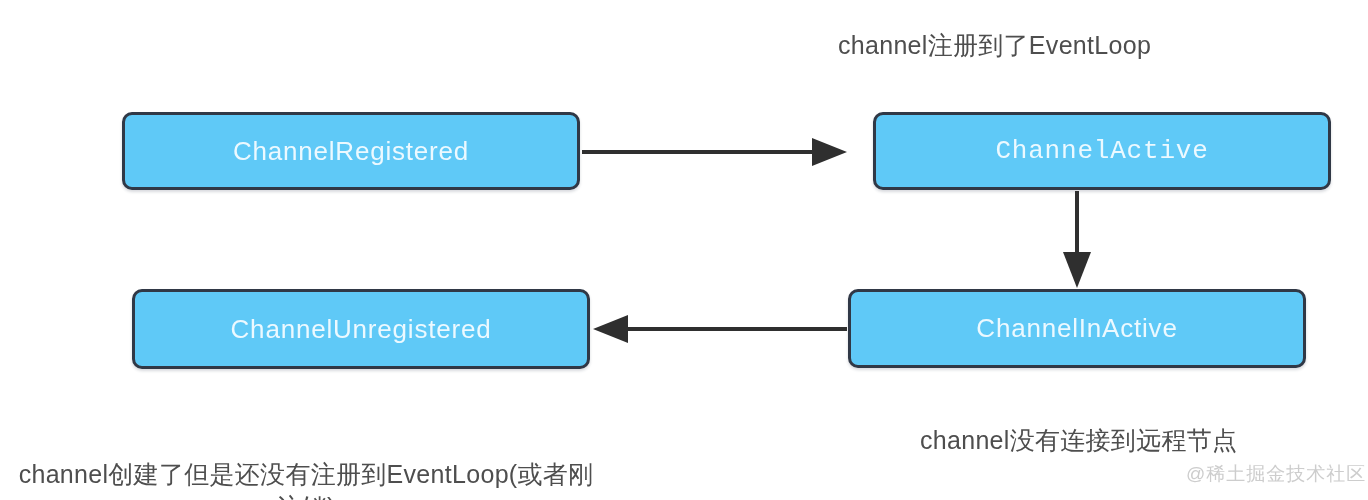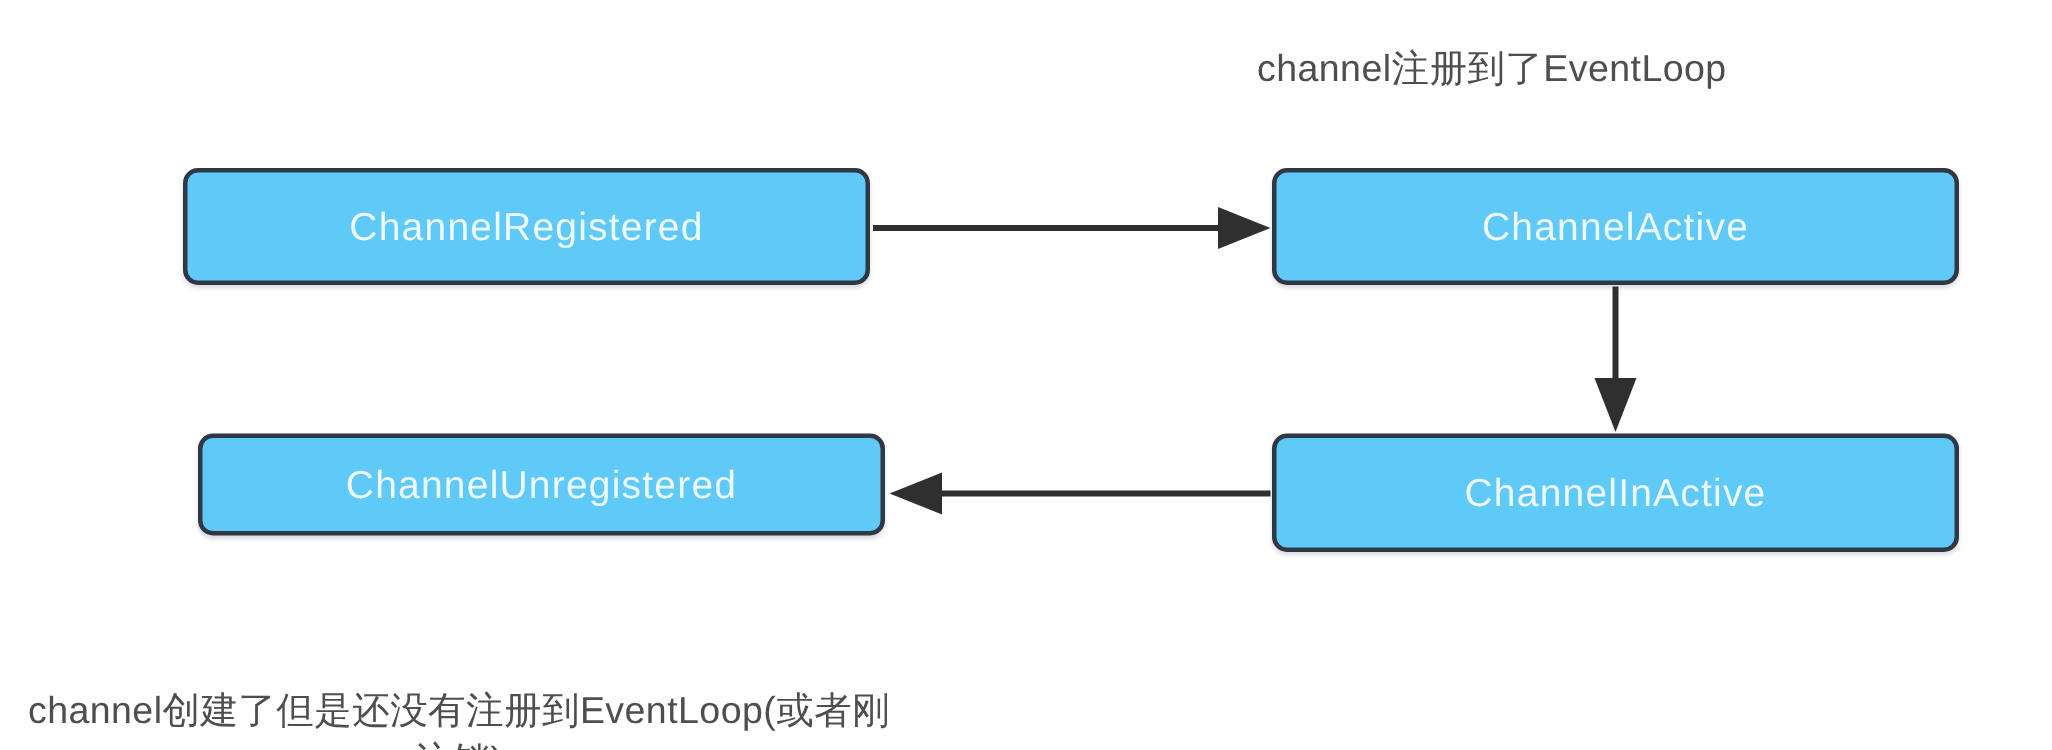--- a/index.html
+++ b/index.html
@@ -32,30 +32,31 @@
 </head>
 <body>
 
 <div class="canvas">
 
 
   <div class="caption" style="left:838px;top:29px;">channel注册到了EventLoop</div>
 
   <div class="caption wrap" style="left:18px;top:411px;width:576px;">channel创建了但是还没有注册到EventLoop(或者刚注销)</div>
 
+  <div class="caption" style="left:920px;top:424px;">channel没有连接到远程节点</div>
 
   <div class="state-box" style="left:122px;top:112px;">
     <span>ChannelRegistered</span>
   </div>
 
-  <div class="state-box" style="left:848px;top:112px;">
+  <div class="state-box" style="left:873px;top:112px;font-family:Liberation Mono, monospace;">
     <span>ChannelActive</span>
   </div>
 
-  <div class="state-box" style="left:132px;top:289px;height:68px;">
+  <div class="state-box" style="left:132px;top:289px;height:80px;">
     <span>ChannelUnregistered</span>
   </div>
 
   <div class="state-box" style="left:848px;top:289px;height:79px;">
     <span>ChannelInActive</span>
   </div>
 
   <svg class="arrows" width="1368" height="500" viewBox="0 0 1368 500">
     <g>
       <line x1="582" y1="152" x2="816" y2="152" stroke="currentColor" stroke-width="4"></line>
@@ -64,14 +65,15 @@
     <g>
       <line x1="1077" y1="191" x2="1077" y2="258" stroke="currentColor" stroke-width="4"></line>
       <polygon points="1077,288 1063,252 1091,252" fill="currentColor"></polygon>
     </g>
     <g>
       <line x1="847" y1="329" x2="624" y2="329" stroke="currentColor" stroke-width="4"></line>
       <polygon points="593,329 628,315 628,343" fill="currentColor"></polygon>
     </g>
   </svg>
 
+  <div class="watermark">@稀土掘金技术社区</div>
 
 </div>
 
 </body></html>

